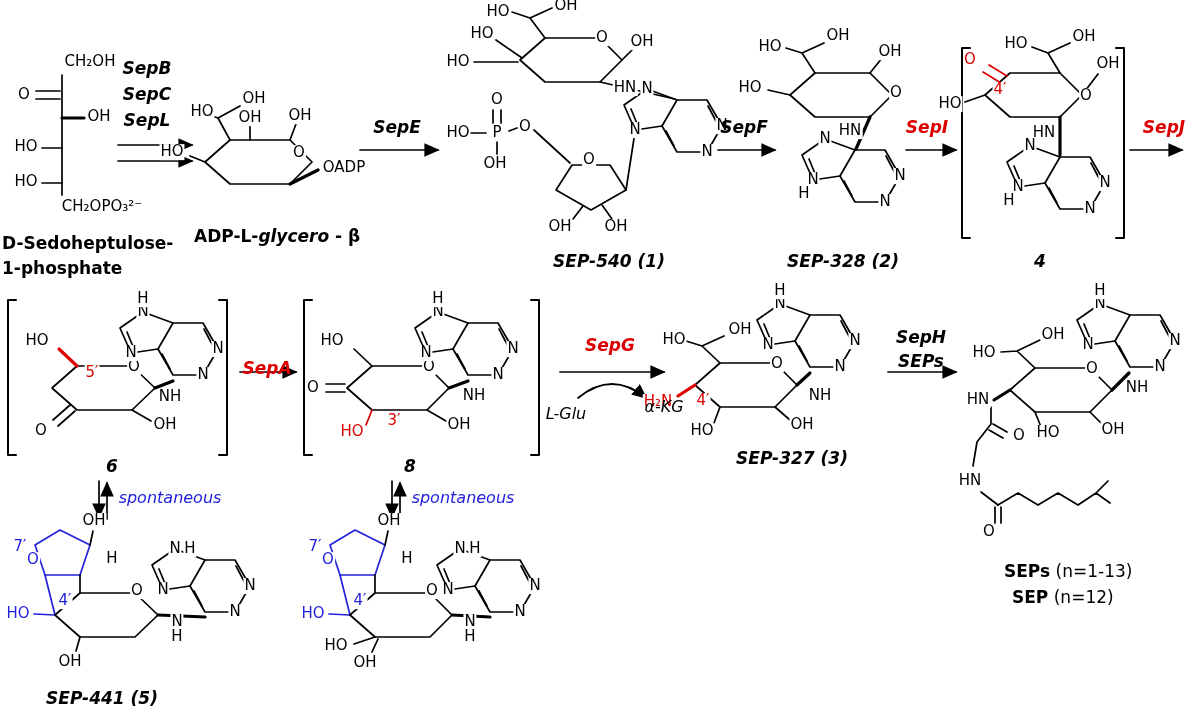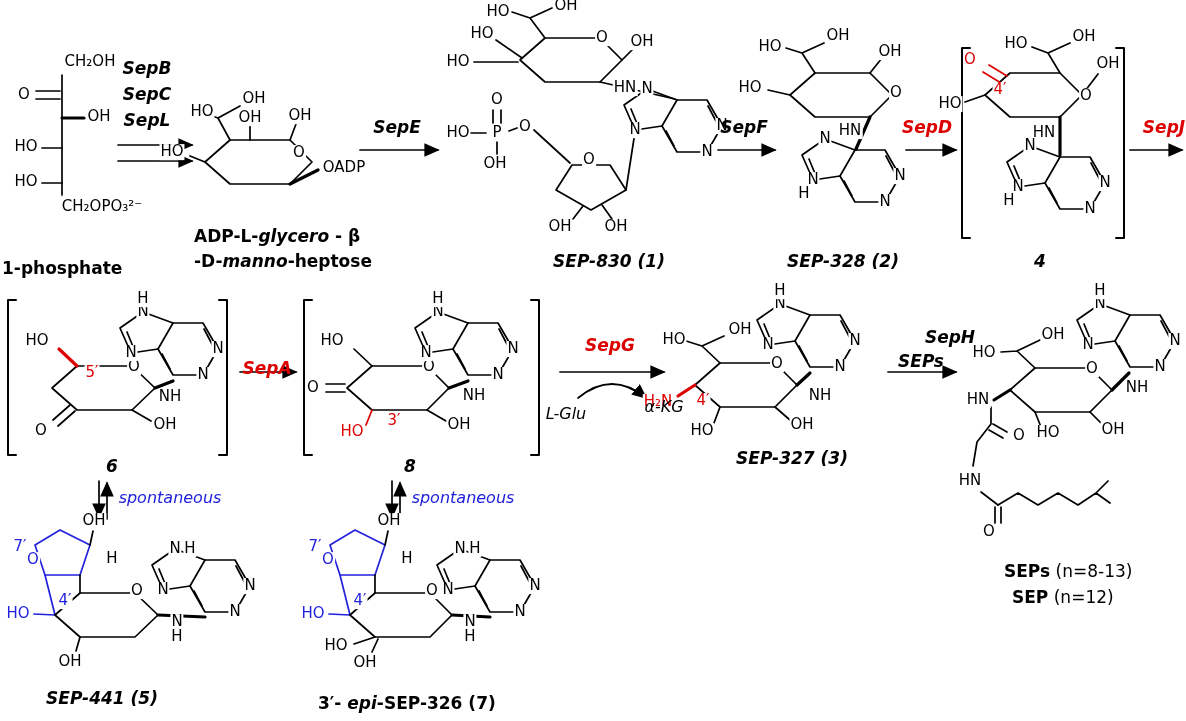--- a/index.html
+++ b/index.html
@@ -337,43 +337,42 @@
       <span class="atom" style="left: 460px; top: 549px;">N</span>
       <span class="atom" style="left: 475px; top: 549px;">H</span>
       <span class="atom" style="left: 448px; top: 590px;">N</span>
     </div>
 
   <span class="pos enz" style="left:147px;top:68px">SepB</span>
   <span class="pos enz" style="left:147px;top:94px">SepC</span>
   <span class="pos enz" style="left:147px;top:120px">SepL</span>
   <span class="pos enz" style="left:397px;top:127px">SepE</span>
   <span class="pos enz" style="left:744px;top:127px">SepF</span>
-  <span class="pos enz red" style="left:927px;top:127px">SepD</span>
+  <span class="pos enz red" style="left:927px;top:127px">SepI</span>
   <span class="pos enz red" style="left:1164px;top:127px">SepJ</span>
   <span class="pos enz red" style="left:267px;top:368px">SepA</span>
   <span class="pos enz red" style="left:610px;top:345px">SepG</span>
-  <span class="pos enz" style="left:950px;top:337px">SepH</span>
+  <span class="pos enz" style="left:921px;top:337px">SepH</span>
   <span class="pos enz" style="left:921px;top:361px">SEPs</span>
 
   <span class="pos anno blue" style="left:170px;top:497px">spontaneous</span>
   <span class="pos anno blue" style="left:463px;top:497px">spontaneous</span>
   <span class="pos anno" style="left:566px;top:413px">L-Glu</span>
   <span class="pos anno" style="left:664px;top:406px">α-KG</span>
 
+  <div class="abs cap" style="left:2px;top:233px">D-Sedoheptulose-</div>
   <div class="abs cap" style="left:2px;top:258px">1-phosphate</div>
 
   <div class="abs cap" style="left:194px;top:226px"><span>ADP-L-</span><span class="it">glycero</span><span> - β</span></div>
-  <div class="abs cap" style="left:194px;top:251px"><span>-D-</span><span class="it">manno</span><span>-heptose</span></div>
-
-  <span class="pos cap" style="left:609px;top:261px">SEP-830 (1)</span>
+
+  <span class="pos cap" style="left:609px;top:261px">SEP-540 (1)</span>
   <span class="pos cap" style="left:843px;top:261px">SEP-328 (2)</span>
   <span class="pos cap" style="left:1040px;top:261px">4</span>
   <span class="pos cap" style="left:112px;top:466px">6</span>
   <span class="pos cap" style="left:410px;top:466px">8</span>
   <span class="pos cap" style="left:792px;top:458px">SEP-327 (3)</span>
 
-  <div class="abs" style="left:1004px;top:561px;font-size:17px"><span style="font-weight:bold">SEPs</span><span> (n=8-13)</span></div>
+  <div class="abs" style="left:1004px;top:561px;font-size:17px"><span style="font-weight:bold">SEPs</span><span> (n=1-13)</span></div>
   <div class="abs" style="left:1012px;top:587px;font-size:17px"><span style="font-weight:bold">SEP</span><span> (n=12)</span></div>
 
   <span class="pos cap" style="left:102px;top:698px">SEP-441 (5)</span>
-  <div class="abs cap" style="left:318px;top:693px"><span>3′- </span><span class="it">epi</span><span>-SEP-326 (7)</span></div>
 
 </div>
 
 </body></html>

